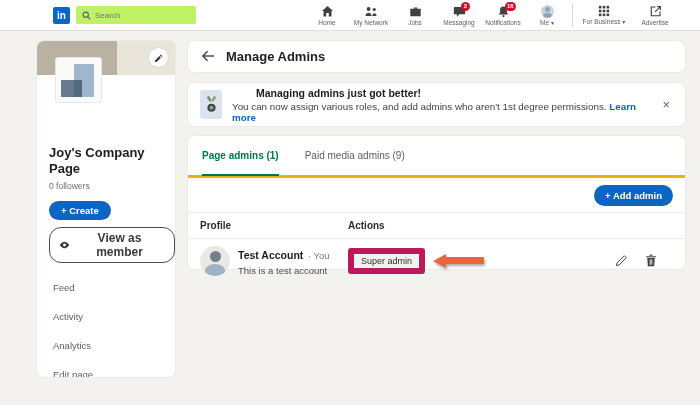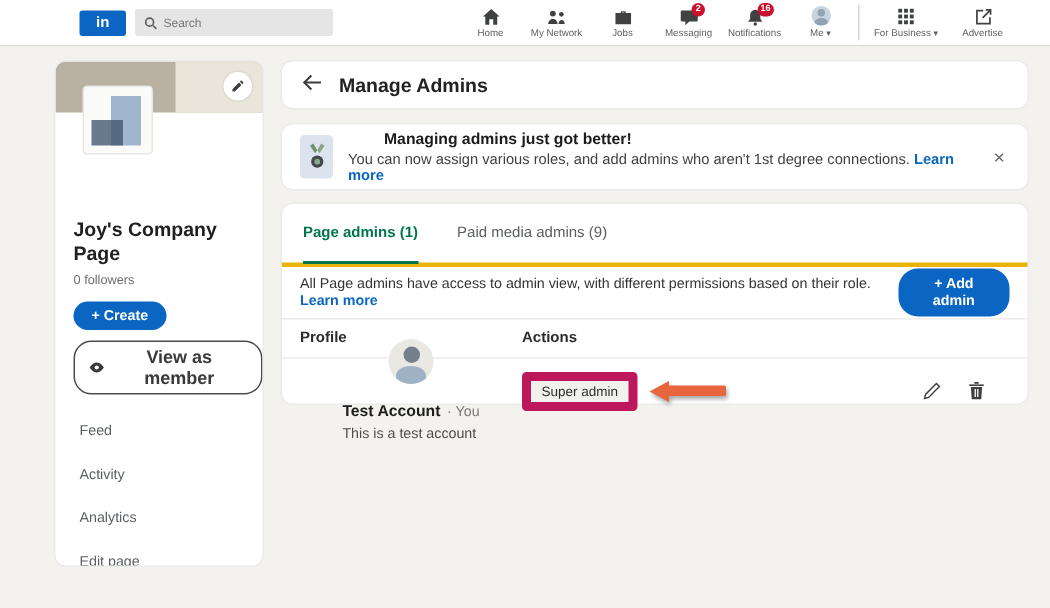--- a/index.html
+++ b/index.html
@@ -11,26 +11,26 @@
     overflow:hidden;
     color:#1f1f1f;
   }
   
   .topnav {
     position:absolute; top:0; left:0; right:0; height:31px;
     background:#fff; border-bottom:1px solid #e1dfd8;
     display:flex; align-items:center; padding:0 22px 0 53px;
   }
   .li-logo {
-    width:31px; height:17px; background:#0a66c2; border-radius:2px;
+    width:17px; height:17px; background:#0a66c2; border-radius:2px;
     color:#fff; font-weight:bold; font-size:10px;
     display:flex; align-items:center; justify-content:center; flex:0 0 auto;
   }
   .searchbox {
-    margin-left:6px; width:132px; height:18px; background:#e5e5e5;
+    margin-left:6px; width:120px; height:18px; background:#bef264;
     border-radius:2px; display:flex; align-items:center; padding:0 6px; gap:4px;
   }
   .searchbox input {
     border:none; background:transparent; outline:none;
     font-size:8px; color:#333; width:100%;
     font-family:"Liberation Sans", sans-serif;
   }
   .nav-group { margin-left:auto; display:flex; align-items:center; }
   .nav-item {
     width:44px; height:31px; display:flex; flex-direction:column;
@@ -129,21 +129,21 @@
     font-size:10px; font-weight:bold; color:#2c2c2c;
   }
   .col1 { width:148px; } .col2 { flex:1; display:flex; align-items:center; gap:8px; }
   .col3 { width:58px; display:flex; align-items:center; gap:17px; }
   .help-dot {
     width:9px; height:9px; border-radius:50%; background:#8a8a8a; color:#fff;
     font-size:6.5px; font-weight:bold; display:inline-flex; align-items:center;
     justify-content:center; margin-left:4px; cursor:pointer;
   }
   .trow { display:flex; align-items:center; height:43px; padding:0 12px; }
-  .profile-cell { display:flex; align-items:center; gap:8px; width:148px;flex-direction:column; }
+  .profile-cell { display:flex; align-items:center; gap:8px; width:148px; }
   .avatar { width:30px; height:30px; border-radius:50%; background:#eae8e3; position:relative; overflow:hidden; flex:0 0 auto; }
   .avatar::before { content:""; position:absolute; width:11px; height:11px; border-radius:50%; background:#737f8d; left:9.5px; top:5px; }
   .avatar::after  { content:""; position:absolute; width:20px; height:13px; border-radius:50% 50% 0 0; background:#9fb1c4; left:5px; top:18px; }
   .p-name { font-size:10.5px; font-weight:bold; color:#1d1d1d; }
   .p-you { font-size:9.5px; color:#7a7a7a; font-weight:normal; }
   .p-sub { font-size:9.5px; color:#4d4d4d; margin-top:2px; }
   .role-badge {
     display:inline-block; background:#f1f1ef; border:6px solid #be185d;
     border-radius:3px; padding:2px 7px; font-size:9px; color:#2d2d2d;
   }
@@ -305,38 +305,34 @@
     <svg width="13" height="20" viewBox="0 0 14 20">
         <path d="M4.2 0 7 4.8 5.4 7 1.8 1.6z" fill="#6f8f6d"></path>
         <path d="M9.8 0 7 4.8 8.6 7l3.6-5.4z" fill="#87a585"></path>
         <circle cx="7" cy="13" r="4.4" fill="#43474c"></circle>
         <circle cx="7" cy="13" r="2.1" fill="#86a88c"></circle>
       </svg>
   </div>
   <div class="banner-text">
     <div class="banner-title">Managing admins just got better!</div>
     <div class="banner-body">
-      <span>You can now assign various roles, and add admins who aren't 1st degree connections.</span>
+      <span>You can now assign various roles, and add admins who aren't 1st degree permissions.</span>
       <span class="link-blue">Learn more</span>
     </div>
   </div>
   <div class="banner-close">×</div>
 </div>
 
 <div class="card card-main">
   <div class="tabs">
     <div class="tab active">Page admins (1)</div>
     <div class="tab inactive">Paid media admins (9)</div>
   </div>
 
   <div class="note-row">
-    <span class="note-text">
-      <span>All Page admins have access to admin view, with different permissions based on their role.</span>
-      <span class="link-blue">Learn more</span>
-    </span>
     <button class="btn-add">+ Add admin</button>
   </div>
 
   <div class="thead">
     <div class="col1">Profile</div>
     <div class="col3">Actions</div>
   </div>
 
   <div class="trow">
     <div class="profile-cell col1">

